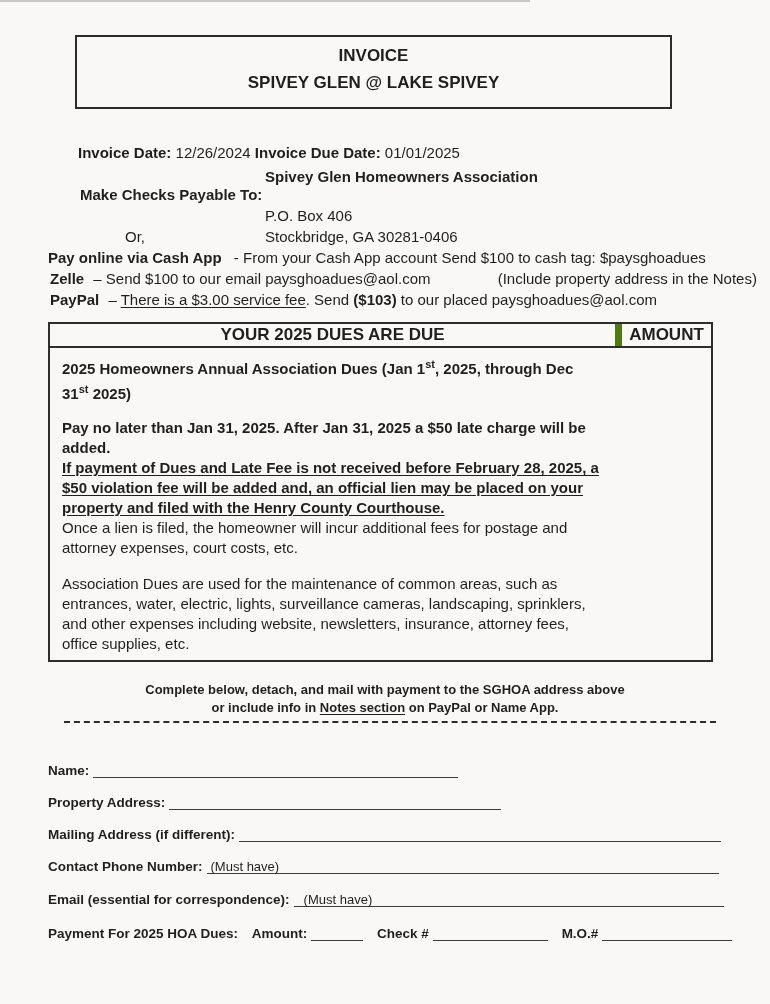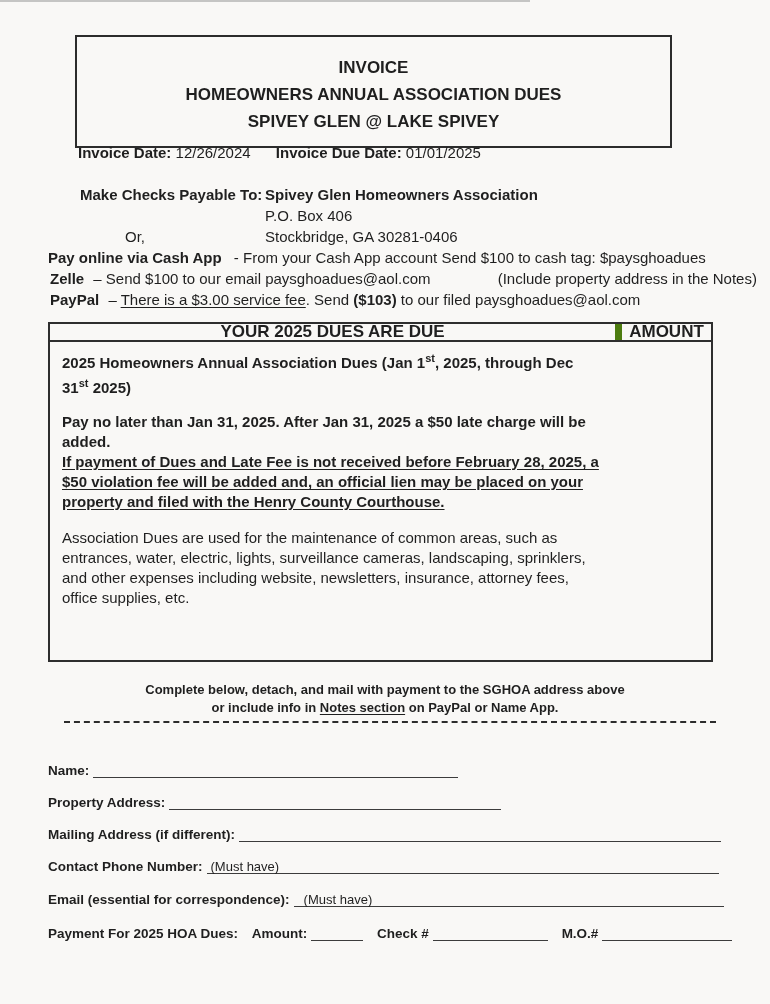--- a/index.html
+++ b/index.html
@@ -18,37 +18,37 @@
   .abs { position:absolute; }
   .b { font-weight:bold; }
   .u { text-decoration:underline; text-underline-offset:2px; }
   .scan-edge-top {
     position:absolute; top:0; left:240; width:530px; height:2px;
     background:#9a9a9a; opacity:.55;
   }
 
   
   .header-box {
-    left:75px; top:35px; width:597px; height:113px;
+    left:75px; top:35px; width:597px; height:74px;
     border:2px solid #2c2c2c;
-    text-align:center; padding-top:17px;
+    text-align:center; padding-top:5px;
     font-size:17px; font-weight:bold; line-height:27px;
     background:#f9f8f6;
   }
 
   .line { font-size:15px; white-space:nowrap; }
 
   
   .dues-table {
     left:48px; top:322px; width:665px; height:340px;
     border:2px solid #2e2e2e;
     display:flex; flex-direction:column;
     font-size:15px;
   }
-  .t-head { display:flex; border-bottom:2px solid #2e2e2e; height:18px; }
+  .t-head { display:flex; border-bottom:2px solid #2e2e2e; height:24px; }
   .t-body { display:flex; flex:1; overflow:hidden; }
   .t-col-left { width:565px; }
   .t-col-right { flex:1; border-left:7px solid #4d7c0f; }
   .t-head .t-col-left, .t-head .t-col-right {
     display:flex; align-items:center; justify-content:center;
     font-weight:bold; font-size:17px;
   }
   .cell-left { padding:6px 14px 4px 12px; line-height:20px; overflow:hidden; }
   .cell-left p { margin:0; }
   .dues-title { margin-bottom:14px !important; }
@@ -81,62 +81,62 @@
 </style>
 </head>
 <body>
 
 <div class="page">
 
   <div class="scan-edge-top"></div>
 
   <div class="abs header-box">
     <div>INVOICE</div>
-    <div>HOMEOWNERS ANNUAL ASSOCIATION DUES</div>
     <div>SPIVEY GLEN @ LAKE SPIVEY</div>
   </div>
 
   <div class="abs line" style="left:78px; top:144px;">
     <span class="b">Invoice Date:</span>
     <span>12/26/2024</span>
-    <span class="b" style="margin-left:21px;">Invoice Due Date:</span>
+    <span class="b" style="">Invoice Due Date:</span>
     <span>01/01/2025</span>
   </div>
 
   <div class="abs line b" style="left:80px; top:186px;">Make Checks Payable To:</div>
-  <div class="abs line b" style="left:265px; top:186px;">Spivey Glen Homeowners Association</div>
+  <div class="abs line b" style="left:265px; top:168px;">Spivey Glen Homeowners Association</div>
   <div class="abs line" style="left:265px; top:207px;">P.O. Box 406</div>
   <div class="abs line" style="left:125px; top:228px;">Or,</div>
   <div class="abs line" style="left:265px; top:228px;">Stockbridge, GA 30281-0406</div>
 
   <div class="abs line" style="left:48px; top:249px;">
     <span class="b">Pay online via Cash App</span>
     <span style="margin-left:8px;">- From your Cash App account Send $100 to cash tag: $paysghoadues</span>
   </div>
   <div class="abs line" style="left:50px; top:270px;">
     <span class="b">Zelle</span>
     <span style="margin-left:5px;">– Send $100 to our email paysghoadues@aol.com</span>
     <span style="margin-left:63px;">(Include property address in the Notes)</span>
   </div>
   <div class="abs line" style="left:50px; top:291px;">
     <span class="b">PayPal</span>
     <span style="margin-left:5px;">–</span>
-    <span class="u">There is a $3.00 service fee</span><span>.  Send </span><span class="b">($103)</span><span> to our filed paysghoadues@aol.com</span>
+    <span class="u">There is a $3.00 service fee</span><span>.  Send </span><span class="b">($103)</span><span> to our placed paysghoadues@aol.com</span>
   </div>
 
   <div class="abs dues-table">
     <div class="t-head">
       <div class="t-col-left">YOUR 2025 DUES ARE DUE</div>
       <div class="t-col-right">AMOUNT</div>
     </div>
     <div class="t-body">
       <div class="t-col-left cell-left">
         <p class="b dues-title"><span>2025 Homeowners Annual Association Dues (Jan 1</span><sup>st</sup><span>, 2025, through Dec 31</span><sup>st</sup><span> 2025)</span></p>
         <p class="b">Pay no later than Jan 31, 2025.  After Jan 31, 2025 a $50 late charge will be added.</p>
         <p class="b u">If payment of Dues and Late Fee is not received before February 28, 2025, a $50 violation fee will be added and, an official lien may be placed on your property and filed with the Henry County Courthouse.</p>
+        <p>Once a lien is filed, the homeowner will incur additional fees for postage and attorney expenses, court costs, etc.</p>
         <div class="gap16"></div>
         <p>Association Dues are used for the maintenance of common areas, such as entrances, water, electric, lights, surveillance cameras, landscaping, sprinklers, and other expenses including website, newsletters, insurance, attorney fees, office supplies, etc.</p>
 
       </div>
     </div>
   </div>
 
   <div class="abs detach-note">
     <div>Complete below, detach, and mail with payment to the SGHOA address above</div>
     <div><span>or include info in </span><span class="u">Notes section</span><span> on PayPal or Name App.</span></div>

